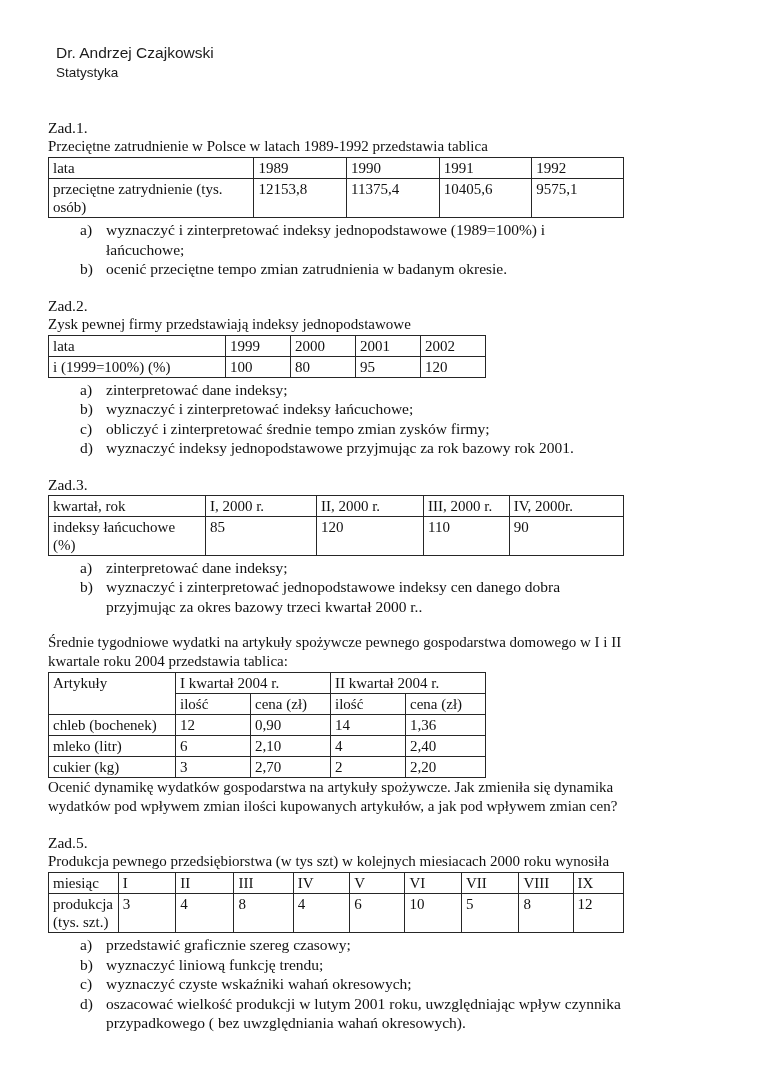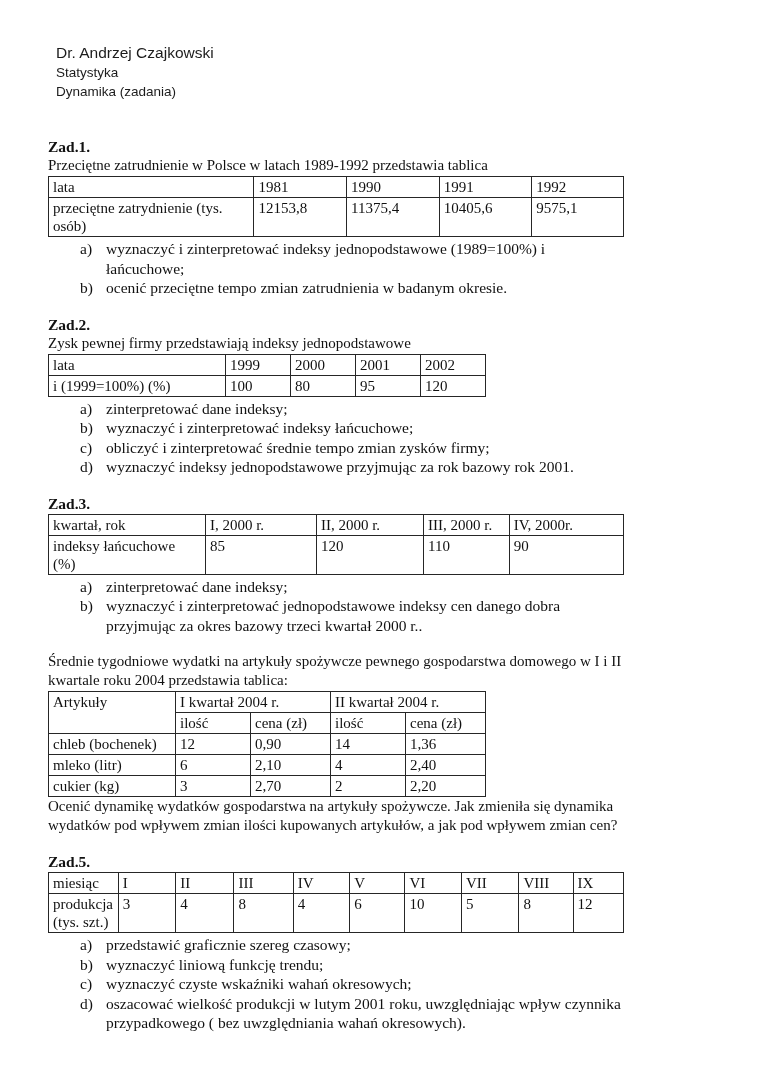--- a/index.html
+++ b/index.html
@@ -6,58 +6,57 @@
   .page{
     position:relative;width:672px;height:1075px;background:#ffffff;
     box-sizing:border-box;padding:42px 48px 0 48px;overflow:hidden;
     font-family:"Liberation Serif",serif;color:#111111;
   }
   .hdr{font-family:"Liberation Sans",sans-serif;color:#1c1c1c;margin-left:8px;}
   .hdr-l1{font-size:15.5px;line-height:21px;}
   .hdr-l2{font-size:13.5px;line-height:19px;}
   .task{margin-top:17px;}
   .task.first{margin-top:36px;}
-  .ttl{font-weight:bold;font-size:15.5px;line-height:19px;}
+  .ttl{font-weight:normal;font-size:15.5px;line-height:19px;}
   .para{font-size:15px;line-height:19px;max-width:662px;}
   table{border-collapse:collapse;table-layout:fixed;margin-top:1px;}
   td{
     border:1px solid #262626;font-size:15px;line-height:18px;
     padding:1px 4px;vertical-align:top;background:#ffffff;
   }
   .items{margin-top:2px;}
   .item{display:flex;font-size:15.5px;line-height:19.5px;padding-left:32px;max-width:640px;}
   .mk{width:26px;flex:none;}
   .itx{flex:1;padding-right:2px;}
 </style>
 </head>
 <body>
 
 <div class="page">
 
   <div class="hdr">
     <div class="hdr-l1">Dr. Andrzej Czajkowski</div>
     <div class="hdr-l2">Statystyka</div>
-    <div class="hdr-l2">Dynamika (zadania)</div>
   </div>
 
   <div class="task first">
     <div class="ttl">Zad.1.</div>
     <div class="para">Przeciętne zatrudnienie  w Polsce w latach 1989-1992 przedstawia tablica</div>
     <table>
       <colgroup>
           <col style="width:245px">
           <col style="width:104px">
           <col style="width:104px">
           <col style="width:104px">
           <col style="width:105px">
         </colgroup>
       <tbody>
           <tr>
         <td>lata</td>
-        <td>1981</td>
+        <td>1989</td>
         <td>1990</td>
         <td>1991</td>
         <td>1992</td>
       </tr>
       <tr>
         <td>przeciętne zatrydnienie (tys. osób)</td>
         <td>12153,8</td>
         <td>11375,4</td>
         <td>10405,6</td>
         <td>9575,1</td>
@@ -206,20 +205,21 @@
         <td>2</td>
         <td>2,20</td>
       </tr>
     </tbody>
       </table>
     <div class="para">Ocenić dynamikę wydatków gospodarstwa na artykuły spożywcze. Jak zmieniła się dynamika wydatków pod wpływem zmian ilości kupowanych artykułów, a jak pod wpływem zmian cen?</div>
   </div>
 
   <div class="task">
     <div class="ttl">Zad.5.</div>
+    <div class="para">Produkcja pewnego przedsiębiorstwa (w tys szt) w kolejnych miesiacach 2000 roku wynosiła</div>
     <table>
       <colgroup>
           <col style="width:70px">
           <col style="width:70px">
           <col style="width:70px">
           <col style="width:70px">
           <col style="width:66px">
           <col style="width:66px">
           <col style="width:66px">
           <col style="width:66px">

